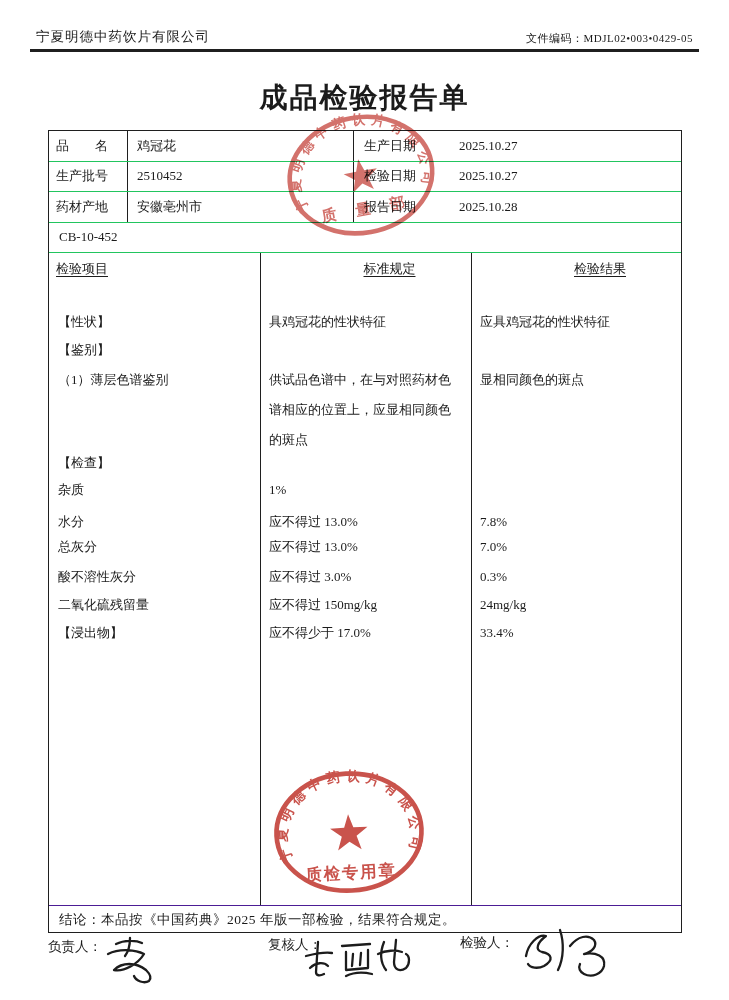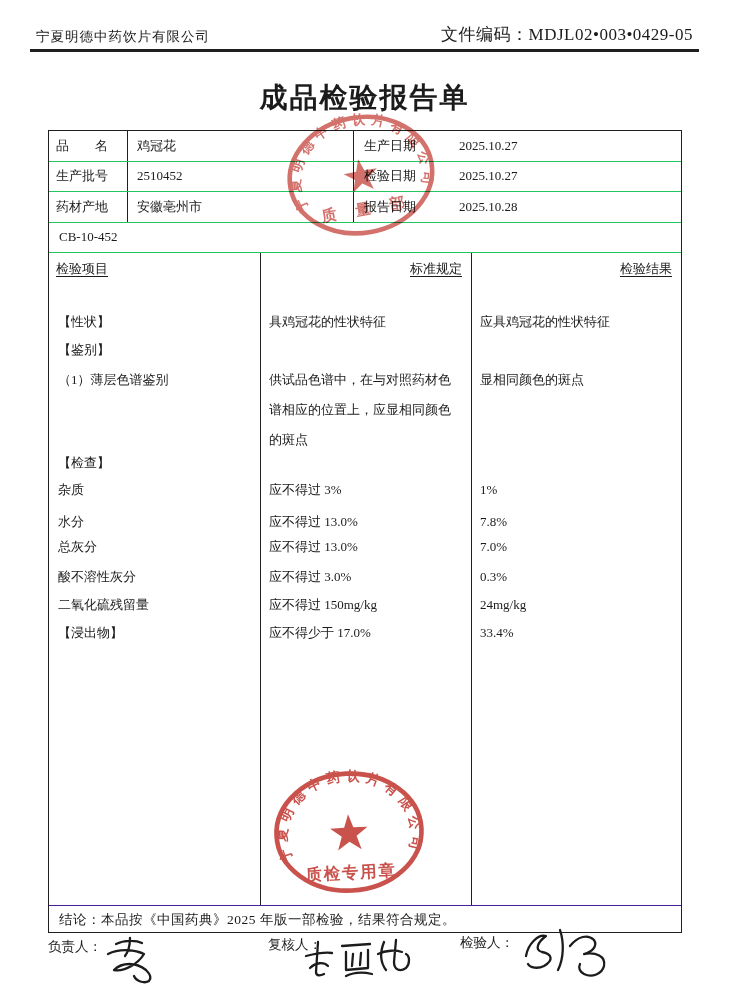--- a/index.html
+++ b/index.html
@@ -12,21 +12,21 @@
   }
 
   
   .topbar {
     position:absolute; left:30px; right:30px; top:25px; height:27px;
     border-bottom:3px solid #1f1f1f;
     display:flex; justify-content:space-between; align-items:flex-end;
     padding:0 6px 3px 6px;
   }
   .company { font-size:13.5px; letter-spacing:1px; }
-  .doccode { font-size:17px; letter-spacing:0.5px; }
+  .doccode { font-size:11px; letter-spacing:0.5px; }
 
   
   .title {
     position:absolute; top:79px; left:0; width:100%;
     text-align:center; font-size:28px; font-weight:bold; letter-spacing:2px;
   }
 
   
   .report-table {
     position:absolute; left:48px; top:130px; width:634px; height:803px;
@@ -49,23 +49,23 @@
   .vline { position:absolute; top:0; bottom:0; width:1px; background:#1f1f1f; }
   .vline.v1 { left:211px; }
   .vline.v2 { left:422px; }
   .mrow {
     position:absolute; left:0; right:0;
     display:grid; grid-template-columns:211px 211px auto;
     line-height:20px;
   }
   .mrow > div { padding:0 9px; }
   .mrow.tall { line-height:30px; }
-  .mhead { font-weight:normal; }
+  .mhead { font-weight:normal;gap:24px; }
   .mhead .c1 { padding-left:7px; }
-  .mhead .c2, .mhead .c3 { text-align:right; }
+  .mhead .c2, .mhead .c3 { text-align:center; }
   .mhead span { text-decoration:underline; text-underline-offset:3px; }
 
   
   .conclusion-row {
     height:29px; border-top:1px solid #4c1d95;
     display:flex; align-items:center; padding-left:10px;
     font-size:13.5px; letter-spacing:0.5px;
   }
 
   
@@ -144,21 +144,20 @@
       <div>供试品色谱中，在与对照药材色谱相应的位置上，应显相同颜色的斑点</div>
       <div>显相同颜色的斑点</div>
     </div>
     <div class="mrow" style="top:200px">
       <div>【检查】</div>
       <div></div>
       <div></div>
     </div>
     <div class="mrow" style="top:227px">
       <div>杂质</div>
-      <div>应不得过 3%</div>
       <div>1%</div>
     </div>
     <div class="mrow" style="top:259px">
       <div>水分</div>
       <div>应不得过 13.0%</div>
       <div>7.8%</div>
     </div>
     <div class="mrow" style="top:284px">
       <div>总灰分</div>
       <div>应不得过 13.0%</div>

